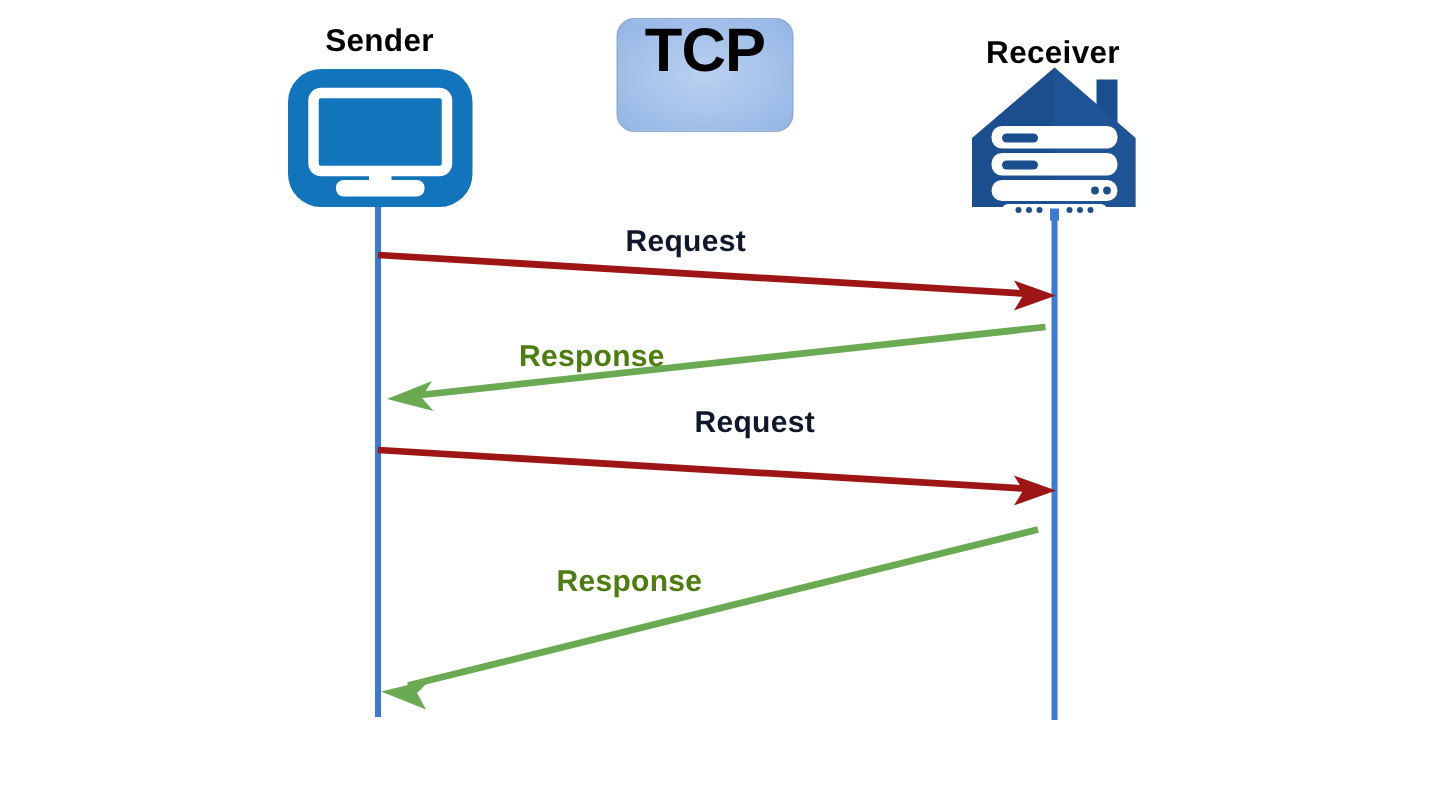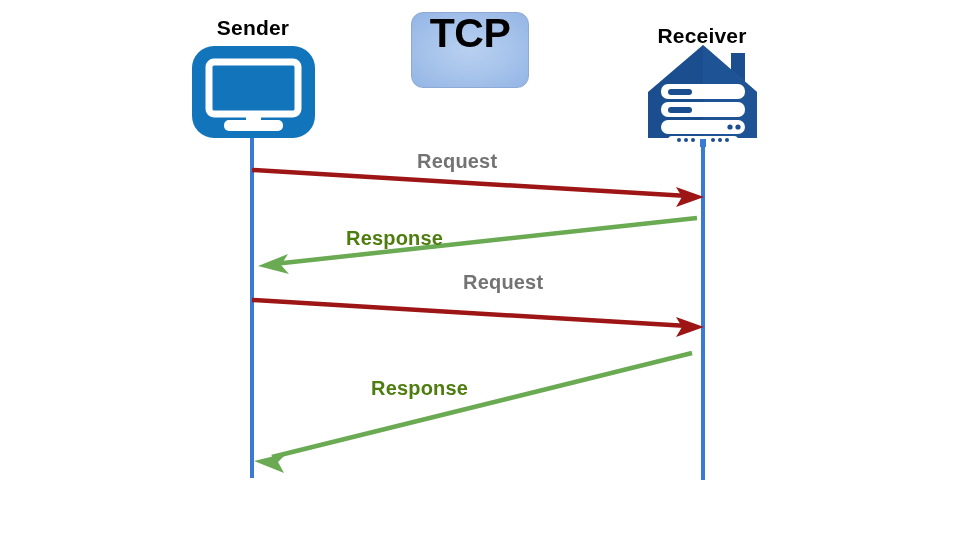--- a/index.html
+++ b/index.html
@@ -77,21 +77,21 @@
 
   
   .msg-label {
     position: absolute;
     font-family: "Liberation Sans", sans-serif;
     font-weight: bold;
     font-size: 20px;
     white-space: nowrap;
     letter-spacing: 0.2px;
   }
-  .msg-request { color: #737373; }
+  .msg-request { color: #0f172a; }
   .msg-response { color: #4d7c0f; }
 
   #label-request-1 { left: 417px; top: 150px; }
   #label-response-1 { left: 346px; top: 227px; }
   #label-request-2 { left: 463px; top: 271px; }
   #label-response-2 { left: 371px; top: 377px; }
 </style>
 </head>
 <body>
 

